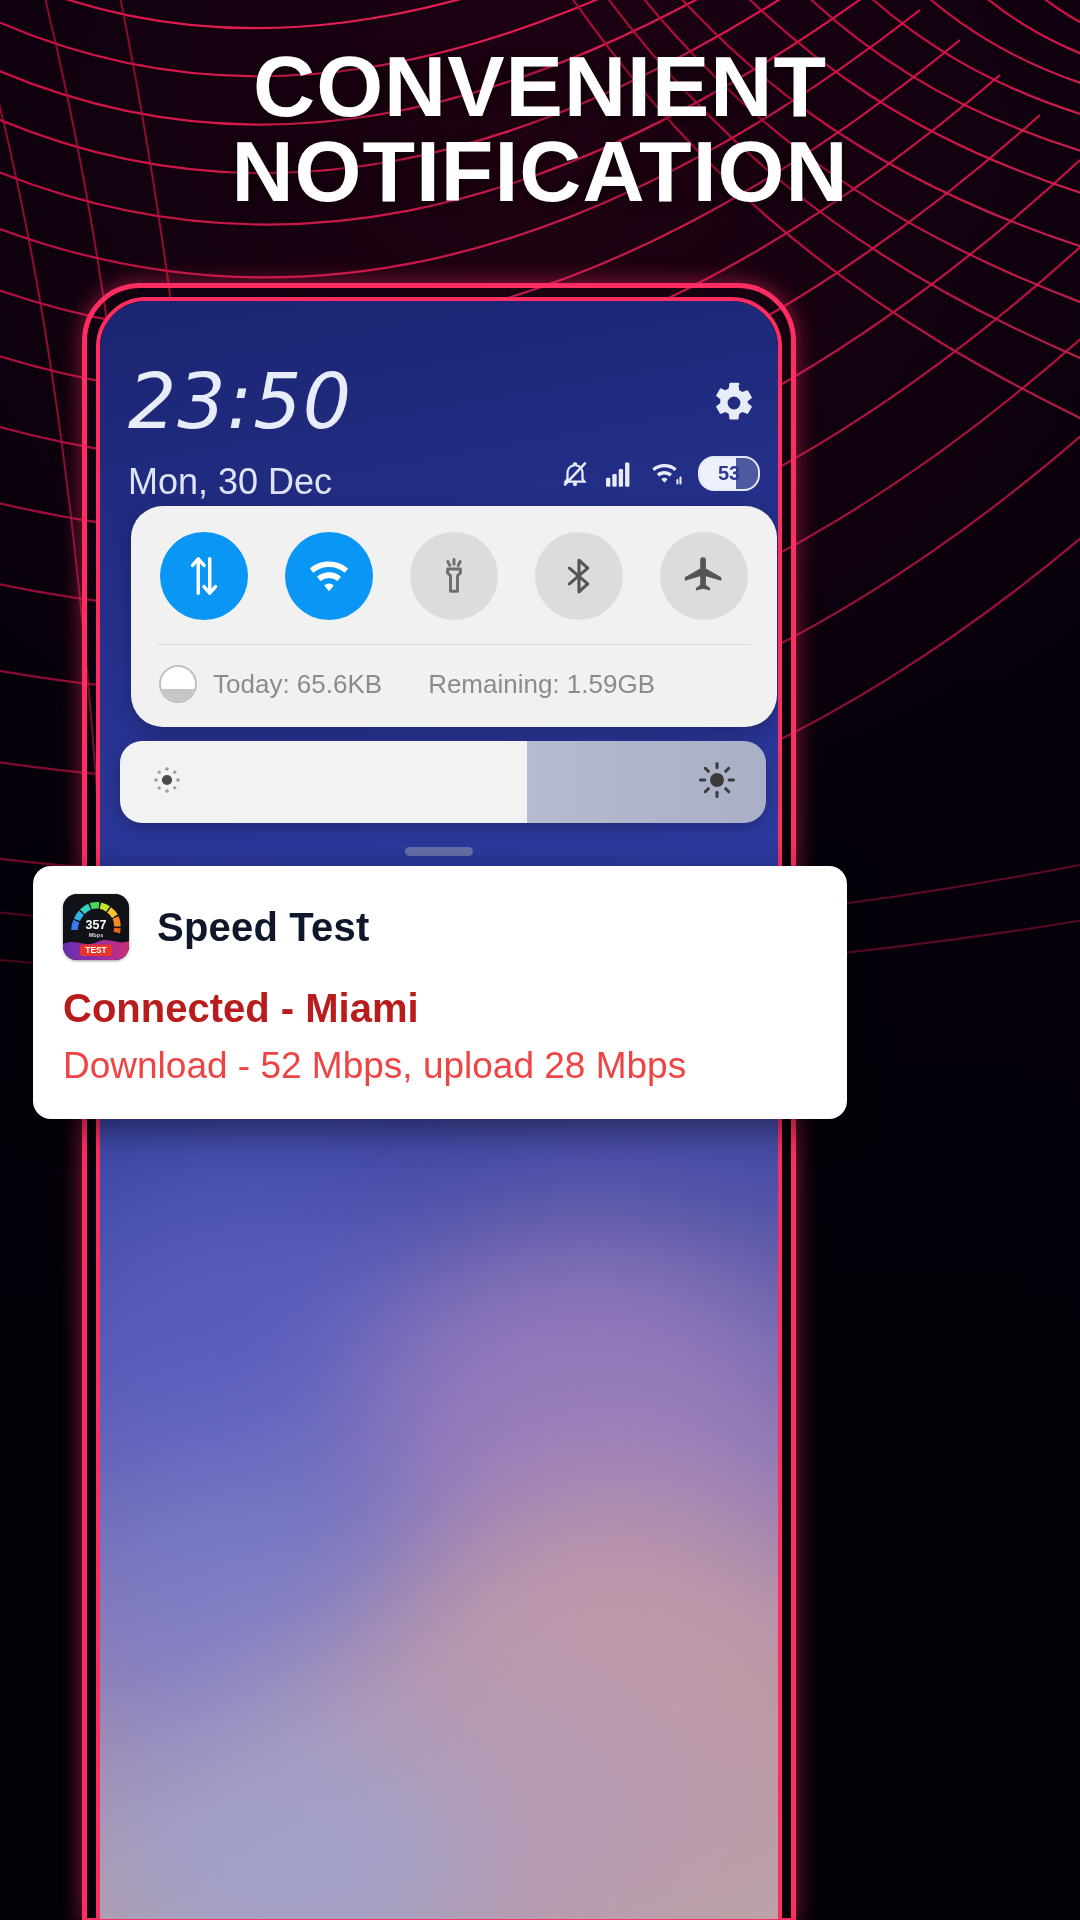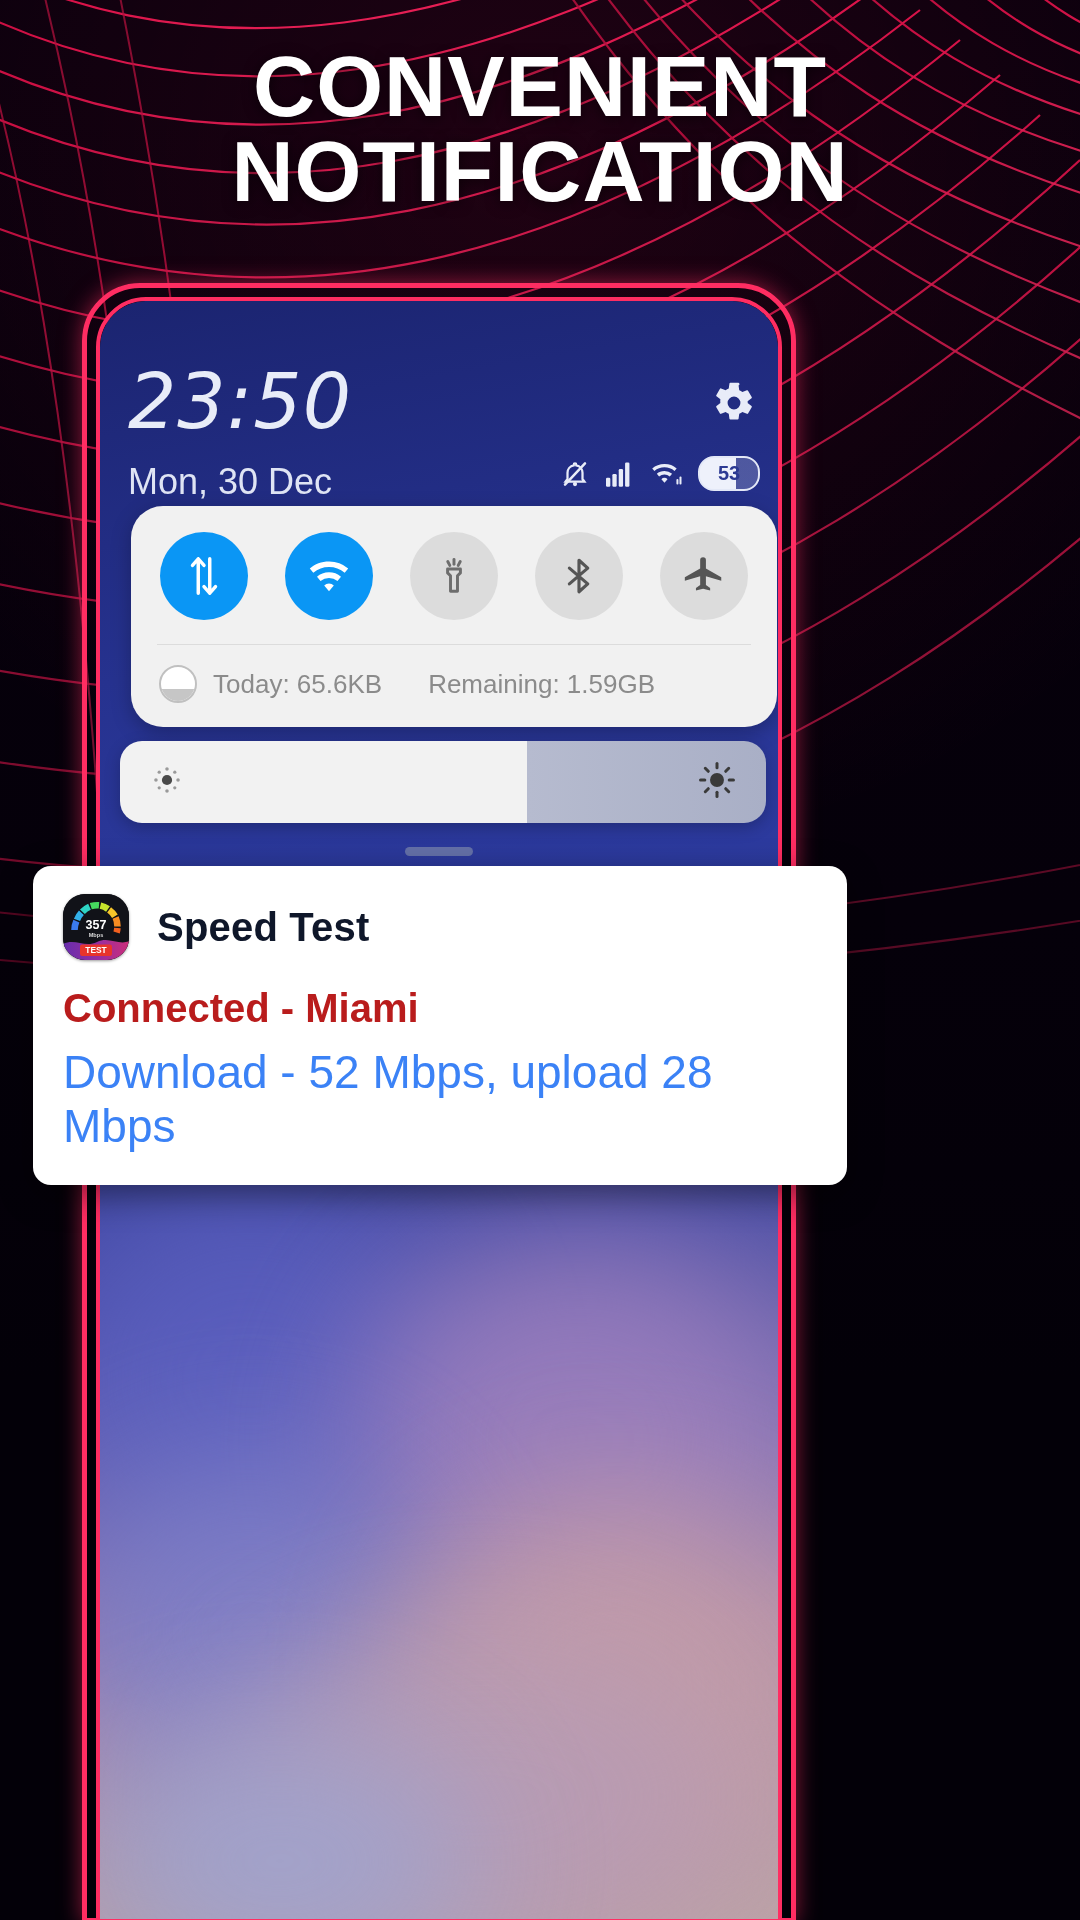--- a/index.html
+++ b/index.html
@@ -170,34 +170,34 @@
     width:814px;
     background:#ffffff;
     border-radius:18px;
     box-shadow:0 10px 34px rgba(0,0,0,0.45);
     z-index:9;
     padding:28px 30px 32px 30px;
     box-sizing:border-box;
   }
   #notif-head{display:flex;align-items:center;}
   #app-icon{
-    width:66px;height:66px;border-radius:22px;
+    width:66px;height:66px;border-radius:14px;
     background:radial-gradient(circle at 50% 42%, #23242b 0%, #0c0d12 75%);
     position:relative;overflow:hidden;flex:0 0 auto;
     box-shadow:0 1px 3px rgba(0,0,0,0.4);
   }
   #app-name{
     margin-left:28px;
     color:#0f172a;font-size:40px;font-weight:bold;letter-spacing:0.2px;
   }
   #notif-title{
     margin-top:26px;color:#b91c1c;font-size:40px;font-weight:bold;
   }
   #notif-body{
-    margin-top:14px;color:#3b82f6;font-size:46px;font-weight:400;
+    margin-top:14px;color:#ef4444;font-size:37px;font-weight:400;
   }
 </style>
 </head>
 <body>
 
 <div id="bg-wrap">
   <svg id="bg-svg" viewBox="0 0 1180 1060" preserveAspectRatio="none">
     <defs>
       <linearGradient id="ln" x1="0" y1="0" x2="1" y2="1">
         <stop offset="0%" stop-color="#8d0f33"></stop>

